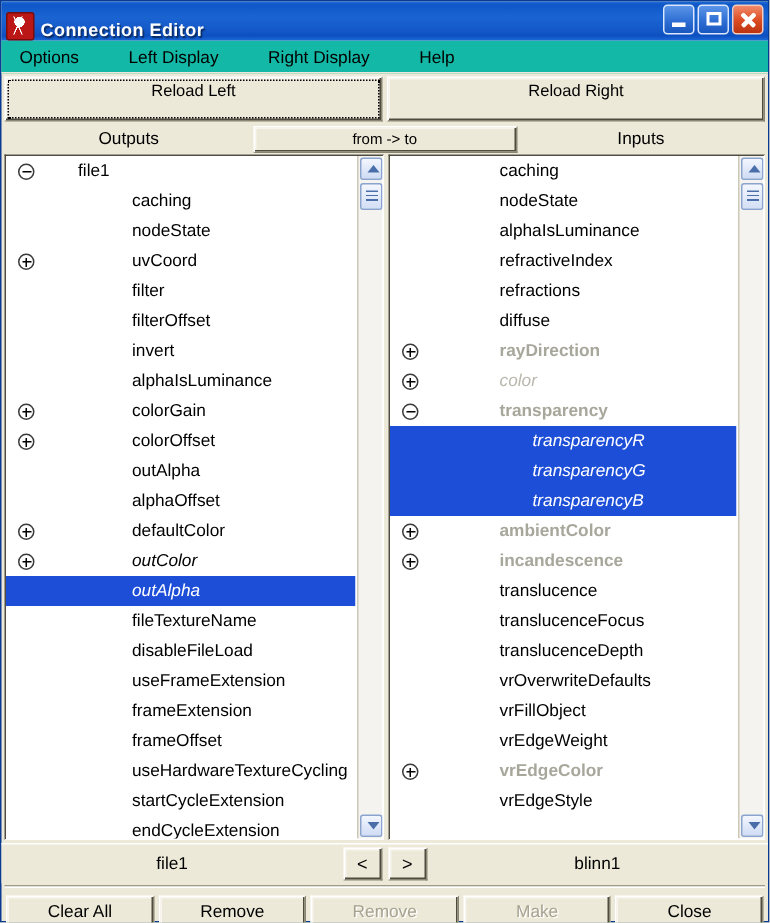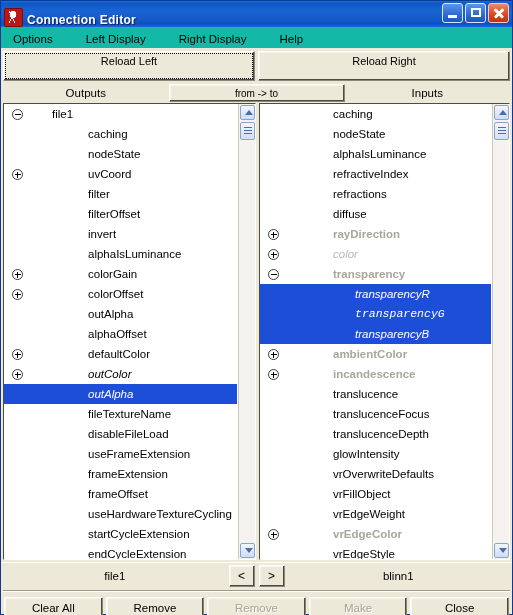--- a/index.html
+++ b/index.html
@@ -328,44 +328,41 @@
             <span class="lbl">color</span>
           </div>
           <div class="row gray">
             <span class="tw"></span>
             <span class="lbl">transparency</span>
           </div>
           <div class="row sel italic">
             <span class="lbl" style="left: 95px;">transparencyR</span>
           </div>
           <div class="row sel italic">
-            <span class="lbl" style="left: 95px; font-family: Liberation Mono, monospace;">transparencyG</span>
+            <span class="lbl" style="left: 95px;">transparencyG</span>
           </div>
           <div class="row sel italic">
             <span class="lbl" style="left: 95px; text-align: center;">transparencyB</span>
           </div>
           <div class="row gray">
             <span class="tw plus"></span>
             <span class="lbl">ambientColor</span>
           </div>
           <div class="row gray">
             <span class="tw plus"></span>
             <span class="lbl">incandescence</span>
           </div>
           <div class="row">
             <span class="lbl">translucence</span>
           </div>
           <div class="row">
             <span class="lbl">translucenceFocus</span>
           </div>
           <div class="row">
             <span class="lbl">translucenceDepth</span>
-          </div>
-          <div class="row">
-            <span class="lbl">glowIntensity</span>
           </div>
           <div class="row">
             <span class="lbl">vrOverwriteDefaults</span>
           </div>
           <div class="row">
             <span class="lbl">vrFillObject</span>
           </div>
           <div class="row">
             <span class="lbl">vrEdgeWeight</span>
           </div>

